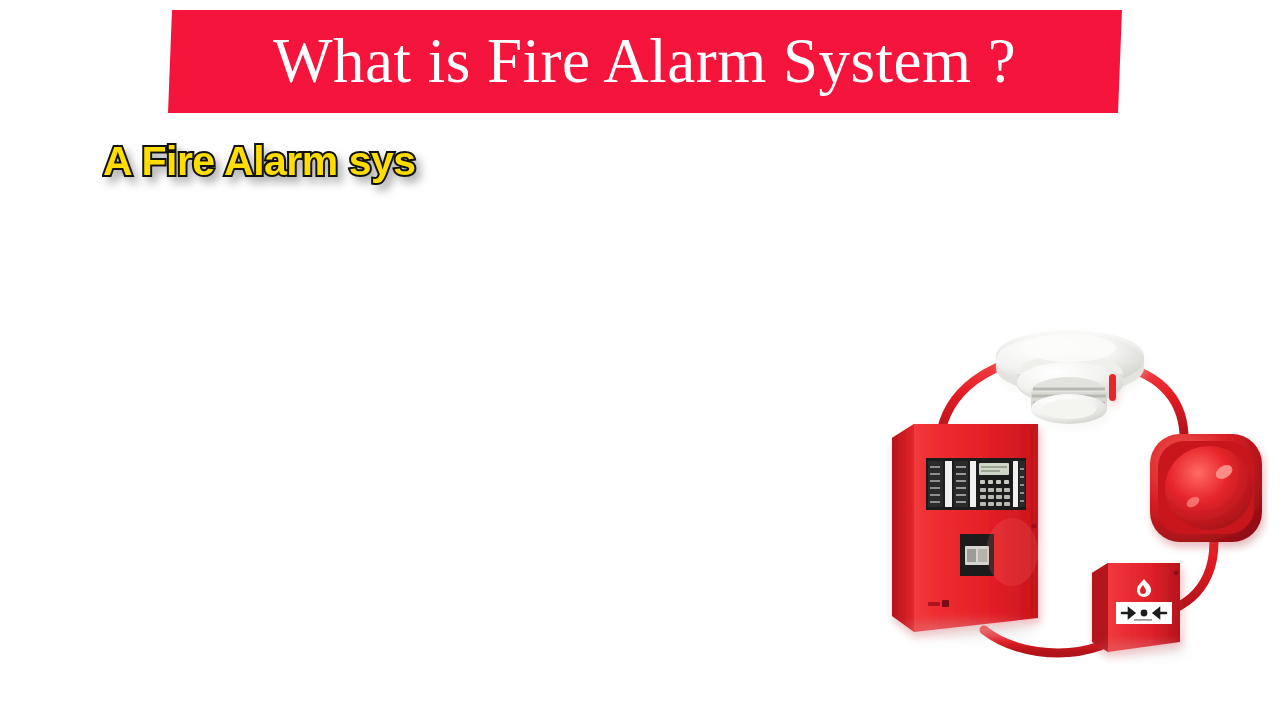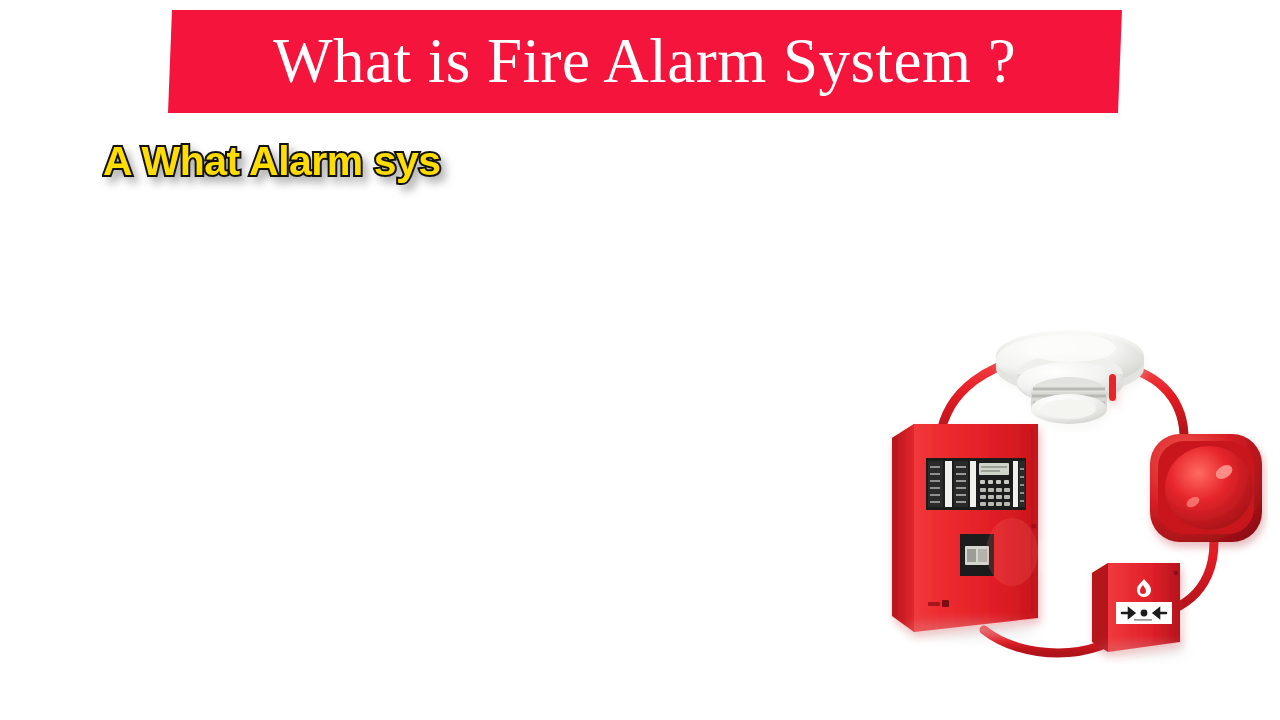--- a/index.html
+++ b/index.html
@@ -63,21 +63,21 @@
 </style>
 </head>
 <body>
 
 <div id="slide">
 
   <div class="title-banner">
     <span class="title-banner-text">What is Fire Alarm System ?</span>
   </div>
 
-  <div class="caption">A What Alarm sys</div>
+  <div class="caption">A Fire Alarm sys</div>
 
   <div class="photo">
     <svg viewBox="0 0 406 345" xmlns="http://www.w3.org/2000/svg">
       <defs>
         <linearGradient id="panelFront" x1="0" y1="0" x2="1" y2="0">
           <stop offset="0" stop-color="#f0393d"></stop>
           <stop offset="0.18" stop-color="#ef2d31"></stop>
           <stop offset="0.62" stop-color="#e21f26"></stop>
           <stop offset="1" stop-color="#c8161c"></stop>
         </linearGradient>

